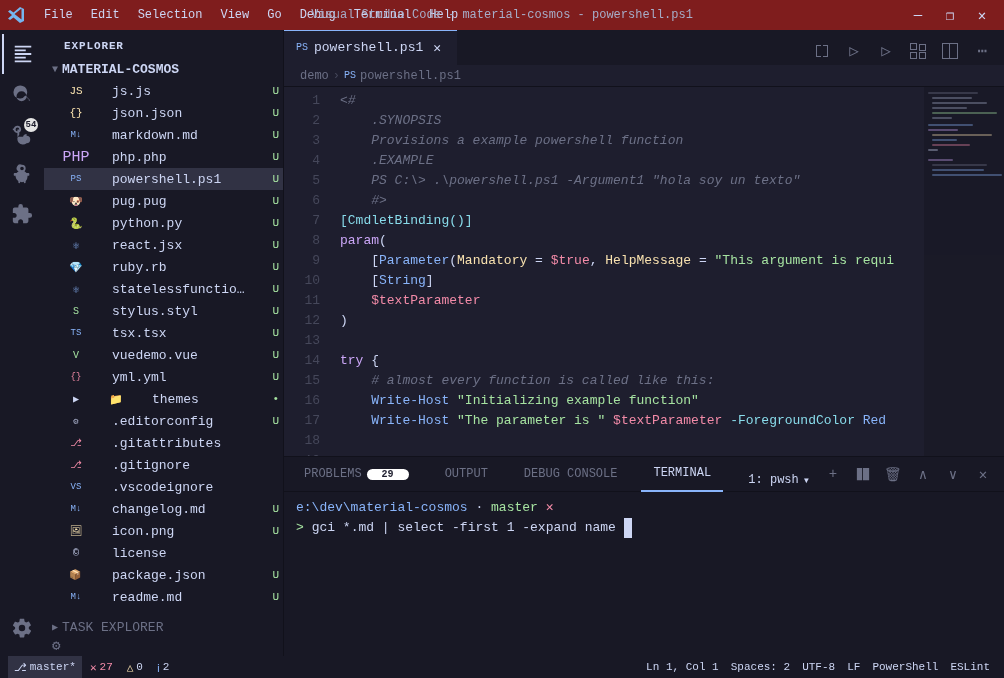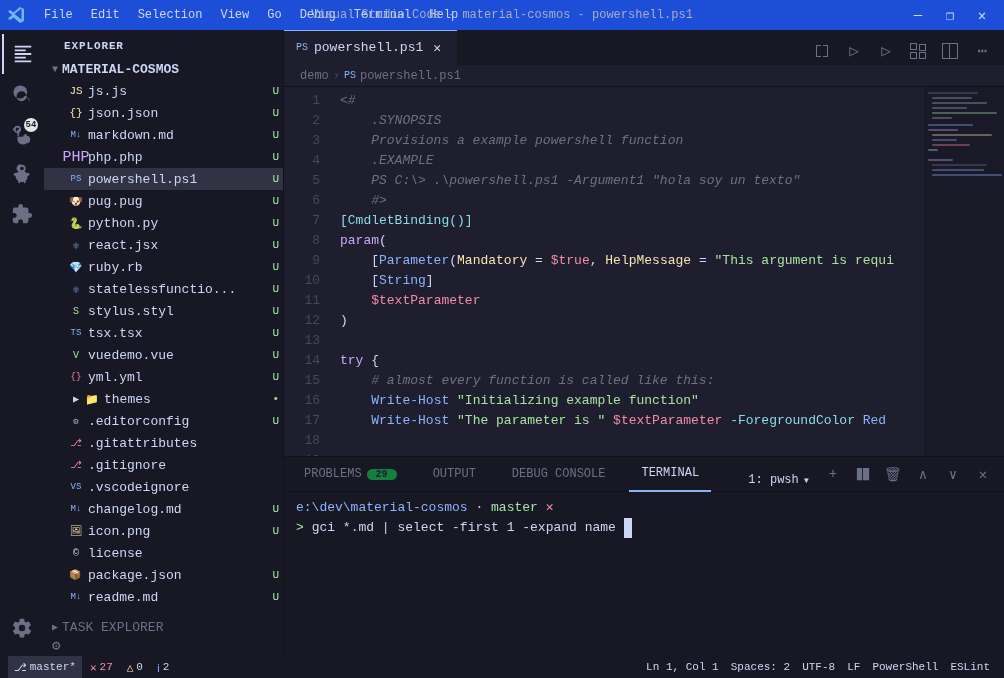--- a/index.html
+++ b/index.html
@@ -11,21 +11,21 @@
       width: 1004px;
       height: 678px;
       overflow: hidden;
       display: flex;
       flex-direction: column;
     }
 
     
     .title-bar {
       height: 30px;
-      background: #1d4ed8;
+      background: #7f1d1d;
       display: flex;
       align-items: center;
       justify-content: space-between;
       padding: 0 8px;
       flex-shrink: 0;
     }
     .title-bar-left {
       display: flex;
       align-items: center;
       gap: 12px;
@@ -133,20 +133,21 @@
     .sidebar-content::-webkit-scrollbar-thumb { background: #45475a; }
     .tree-item {
       display: flex;
       align-items: center;
       height: 22px;
       padding-left: 8px;
       cursor: pointer;
       white-space: nowrap;
       color: #cdd6f4;
       font-size: 13px;
+      gap: 24px;
     }
     .tree-item.active { background: #313244; }
     .tree-item .item-icon {
       width: 16px; height: 16px;
       margin-right: 4px;
       display: flex; align-items: center; justify-content: center;
       font-size: 11px;
       flex-shrink: 0;
     }
     .tree-item .item-label {
@@ -342,24 +343,24 @@
       font-size: 12px;
       color: #6c7086;
       cursor: pointer;
       position: relative;
     }
     .panel-tab.active {
       color: #cdd6f4;
       border-bottom: 2px solid #89b4fa;
     }
     .panel-tab .badge {
-      background: #15803d;
+      background: #ffffff;
       color: #1e1e2e;
       border-radius: 8px;
-      padding: 0 9px;
+      padding: 0 15px;
       font-size: 10px;
       margin-left: 5px;
       font-weight: bold;
     }
     .panel-right {
       margin-left: auto;
       display: flex; align-items: center; gap: 4px;
     }
     .panel-right-btn {
       width: 26px; height: 26px;

